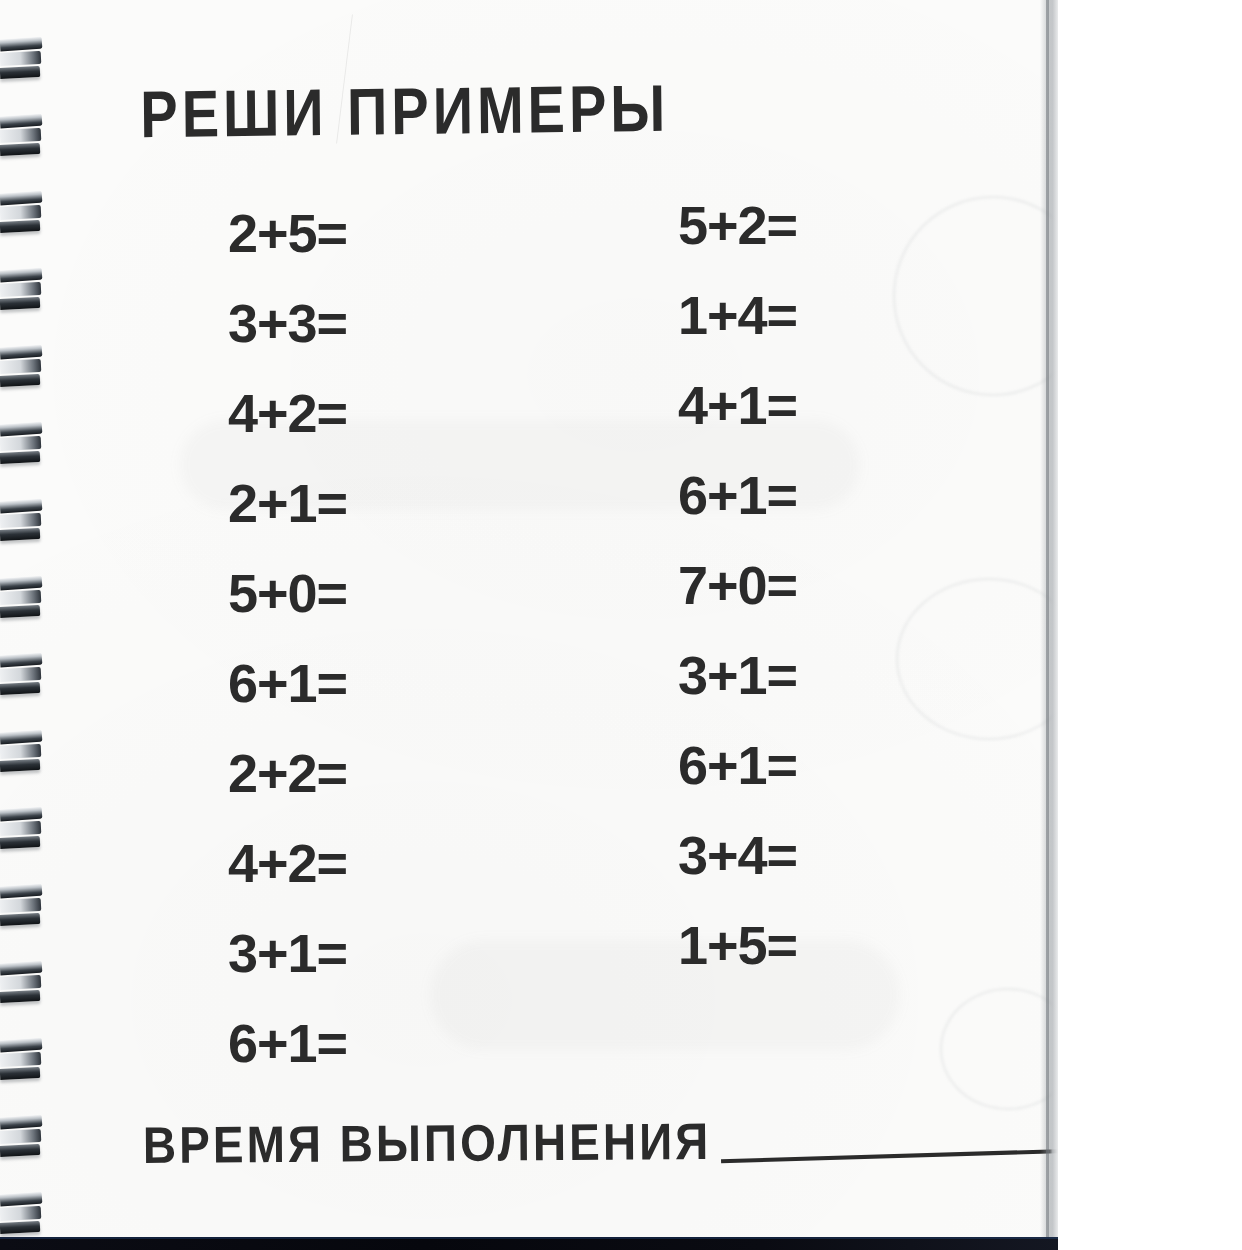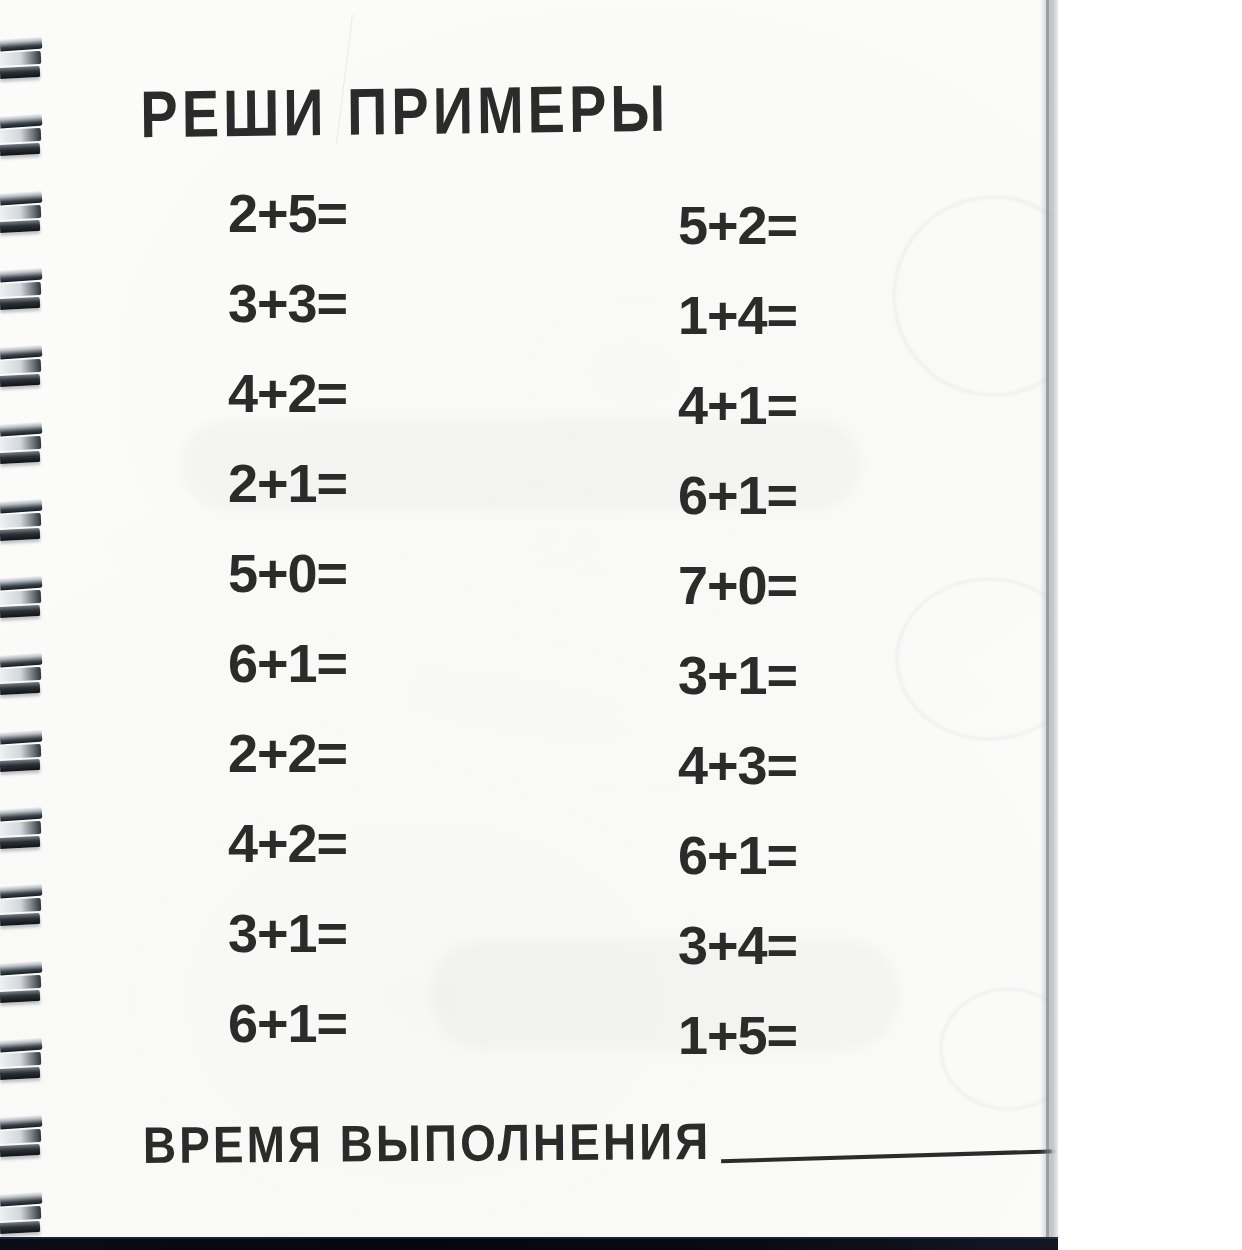--- a/index.html
+++ b/index.html
@@ -41,21 +41,21 @@
   }
 
   .title{
     position:absolute;left:140px;top:76px;
     font-size:56px;font-weight:700;letter-spacing:4px;
     transform:scaleY(1.18) rotate(-0.6deg);transform-origin:left top;
     white-space:nowrap;
   }
 
   .col{position:absolute;width:300px;}
-  .col-left{left:228px;top:168px;}
+  .col-left{left:228px;top:188px;}
   .col-right{left:678px;top:180px;}
   .problem{
     height:90px;line-height:90px;
     font-size:54px;font-weight:700;letter-spacing:-1px;
     white-space:nowrap;
   }
 
   .footer{
     position:absolute;left:143px;top:1118px;
     display:flex;align-items:flex-end;
@@ -216,21 +216,20 @@
       <div class="problem">3+1=</div>
       <div class="problem">6+1=</div>
     </div>
   <div class="col col-right">
       <div class="problem">5+2=</div>
       <div class="problem">1+4=</div>
       <div class="problem">4+1=</div>
       <div class="problem">6+1=</div>
       <div class="problem">7+0=</div>
       <div class="problem">3+1=</div>
-      <div class="problem">4+3=</div>
       <div class="problem">6+1=</div>
       <div class="problem">3+4=</div>
       <div class="problem">1+5=</div>
     </div>
 
   <div class="footer">
     <span class="footer-label">ВРЕМЯ ВЫПОЛНЕНИЯ</span>
     <span class="blank-line"></span>
   </div>
 

